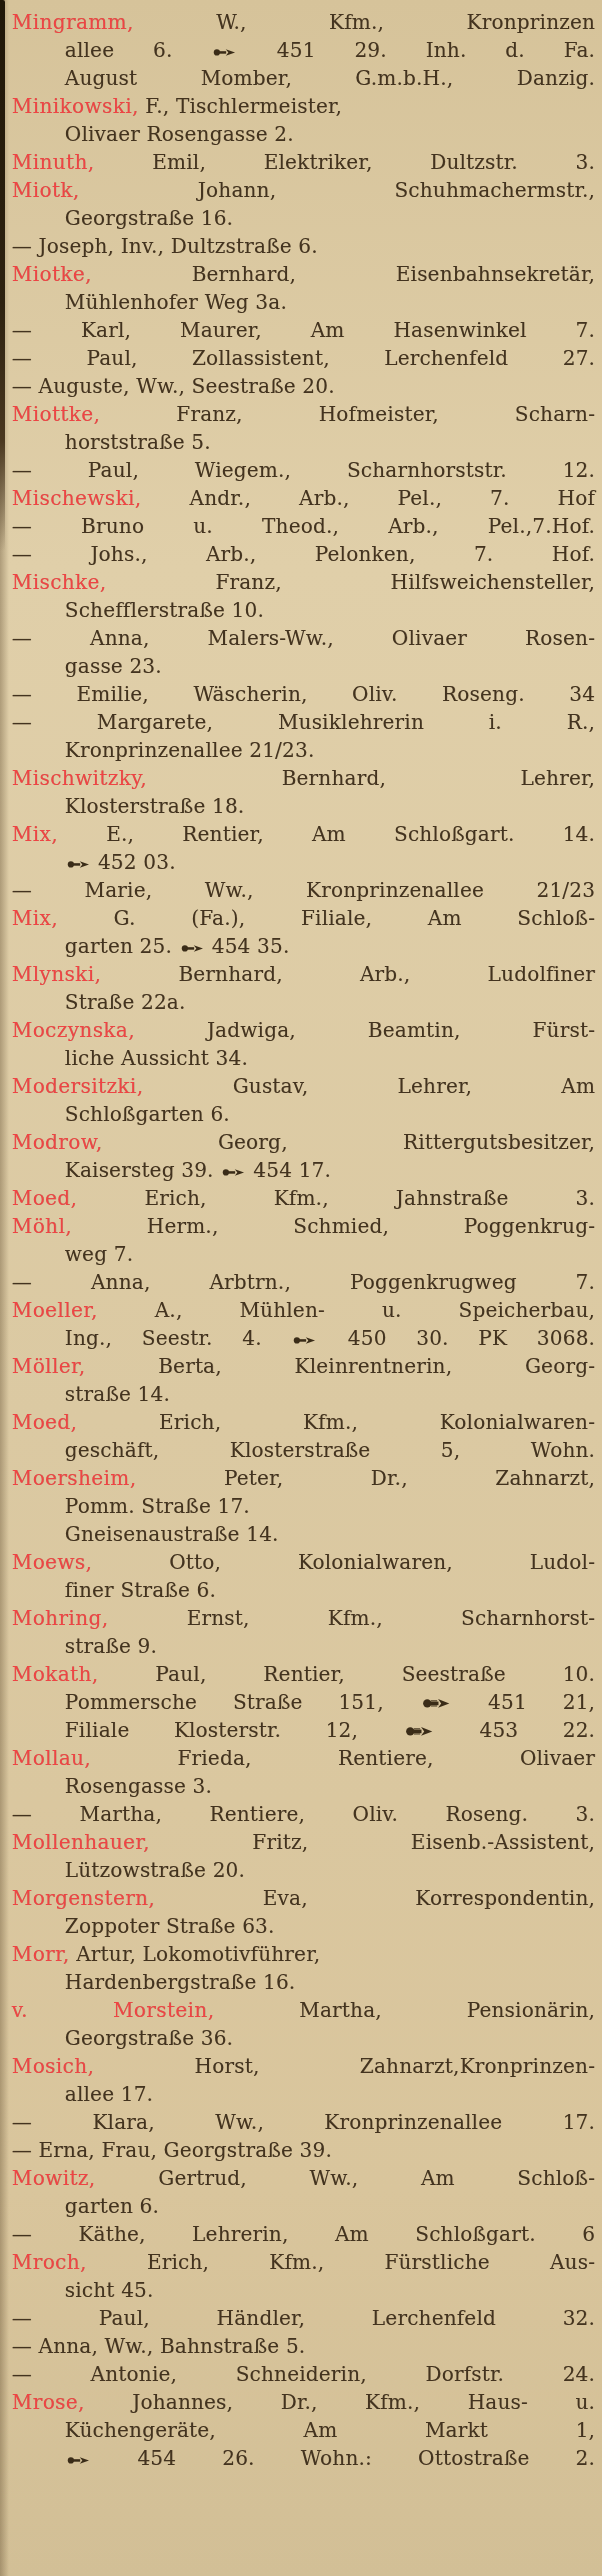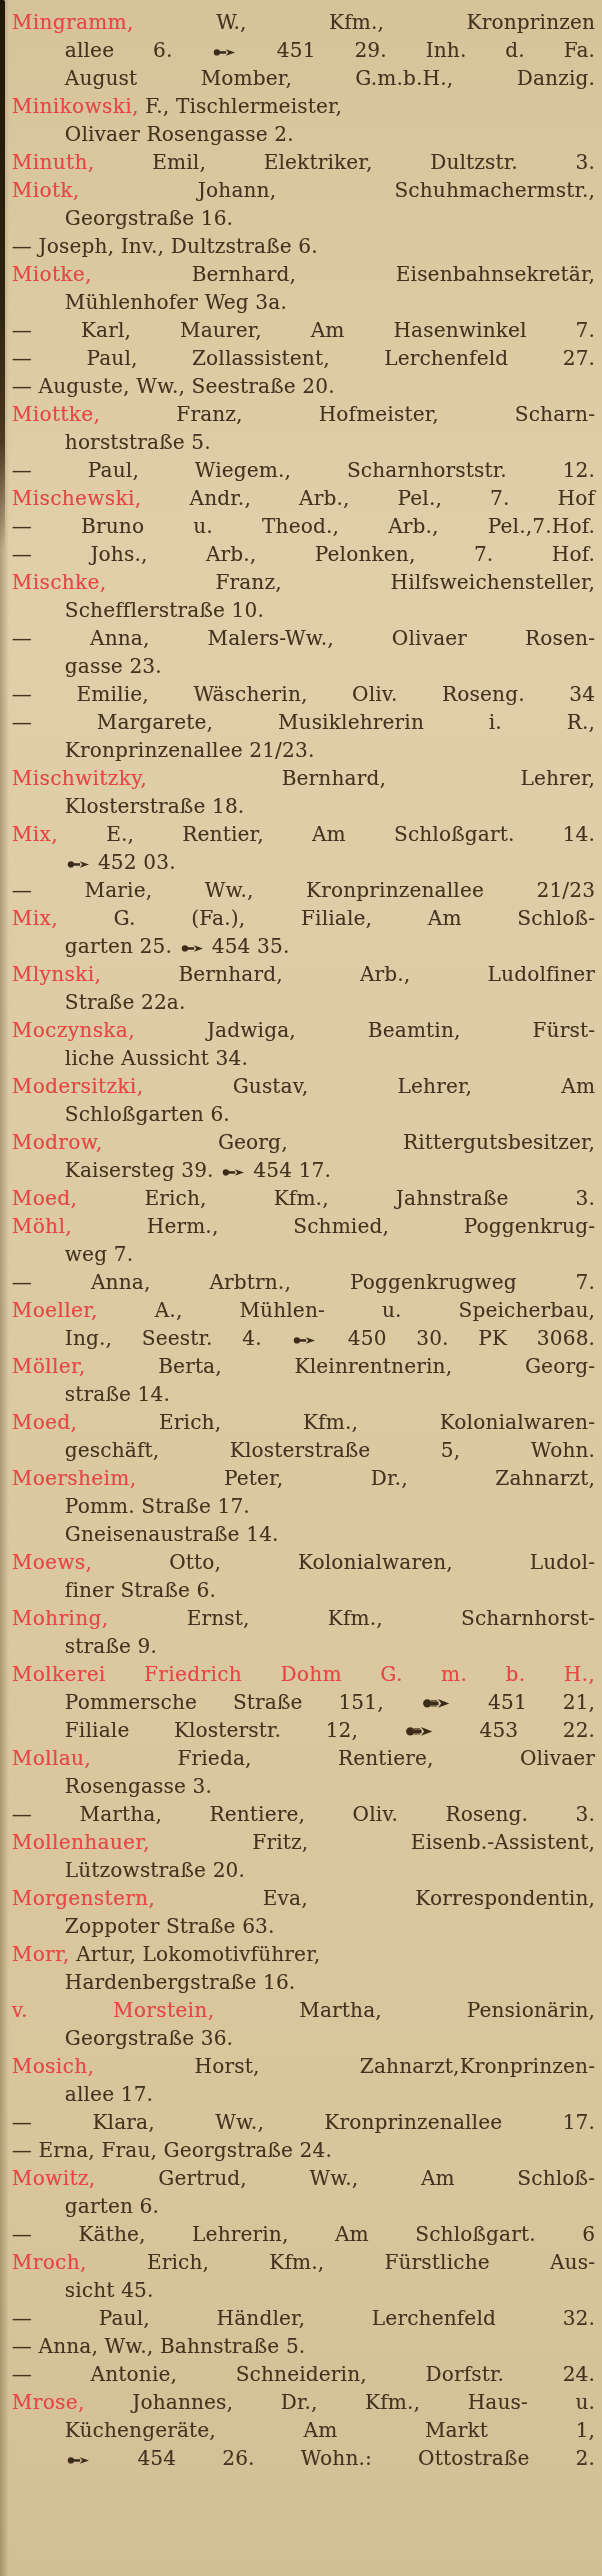--- a/index.html
+++ b/index.html
@@ -110,21 +110,21 @@
     <div class="line c"><span class="tx">straße 14.</span></div>
     <div class="line h just"><span class="bd">Moed,</span><span class="tx"> Erich, Kfm., Kolonialwaren-</span></div>
     <div class="line c just"><span class="tx">geschäft, Klosterstraße 5, Wohn.</span></div>
     <div class="line h just"><span class="bd">Moersheim,</span><span class="tx"> Peter, Dr., Zahnarzt,</span></div>
     <div class="line c"><span class="tx">Pomm. Straße 17.</span></div>
     <div class="line c"><span class="tx">Gneisenaustraße 14.</span></div>
     <div class="line h just"><span class="bd">Moews,</span><span class="tx"> Otto, Kolonialwaren, Ludol-</span></div>
     <div class="line c"><span class="tx">finer Straße 6.</span></div>
     <div class="line h just"><span class="bd">Mohring,</span><span class="tx"> Ernst, Kfm., Scharnhorst-</span></div>
     <div class="line c"><span class="tx">straße 9.</span></div>
-    <div class="line h just"><span class="bd">Molkerei Friedrich Dohm G. m. b. H.,</span></div>
+    <div class="line h just"><span class="bd">Mokath,</span><span class="tx"> Paul, Rentier, Seestraße 10.</span></div>
     <div class="line c just"><span class="tx">Pommersche Straße 151, </span><span class="ph"><svg viewBox="0 0 30 12" width="28.5" height="10.8" aria-hidden="true">
           <circle cx="5" cy="6" r="4.6"></circle>
           <rect x="8" y="4" width="9.5" height="4"></rect>
           <path d="M17 1.2 L29.5 6 L17 10.8 L20.5 6 Z"></path>
           <rect x="9" y="2.6" width="7" height="1.1"></rect>
           <rect x="9" y="8.3" width="7" height="1.1"></rect>
         </svg></span><span class="tx"> 451 21,</span></div>
     <div class="line c just"><span class="tx">Filiale Klosterstr. 12, </span><span class="ph"><svg viewBox="0 0 30 12" width="28.5" height="10.8" aria-hidden="true">
           <circle cx="5" cy="6" r="4.6"></circle>
           <rect x="8" y="4" width="9.5" height="4"></rect>
@@ -139,21 +139,21 @@
     <div class="line c"><span class="tx">Lützowstraße 20.</span></div>
     <div class="line h just"><span class="bd">Morgenstern,</span><span class="tx"> Eva, Korrespondentin,</span></div>
     <div class="line c"><span class="tx">Zoppoter Straße 63.</span></div>
     <div class="line h"><span class="bd">Morr,</span><span class="tx"> Artur, Lokomotivführer,</span></div>
     <div class="line c"><span class="tx">Hardenbergstraße 16.</span></div>
     <div class="line h just"><span class="bd">v. Morstein,</span><span class="tx"> Martha, Pensionärin,</span></div>
     <div class="line c"><span class="tx">Georgstraße 36.</span></div>
     <div class="line h just"><span class="bd">Mosich,</span><span class="tx"> Horst, Zahnarzt,Kronprinzen-</span></div>
     <div class="line c"><span class="tx">allee 17.</span></div>
     <div class="line d just"><span class="tx">— Klara, Ww., Kronprinzenallee 17.</span></div>
-    <div class="line d"><span class="tx">— Erna, Frau, Georgstraße 24.</span></div>
+    <div class="line d"><span class="tx">— Erna, Frau, Georgstraße 39.</span></div>
     <div class="line h just"><span class="bd">Mowitz,</span><span class="tx"> Gertrud, Ww., Am Schloß-</span></div>
     <div class="line c"><span class="tx">garten 6.</span></div>
     <div class="line d just"><span class="tx">— Käthe, Lehrerin, Am Schloßgart. 6</span></div>
     <div class="line h just"><span class="bd">Mroch,</span><span class="tx"> Erich, Kfm., Fürstliche Aus-</span></div>
     <div class="line c"><span class="tx">sicht 45.</span></div>
     <div class="line d just"><span class="tx">— Paul, Händler, Lerchenfeld 32.</span></div>
     <div class="line d"><span class="tx">— Anna, Ww., Bahnstraße 5.</span></div>
     <div class="line d just"><span class="tx">— Antonie, Schneiderin, Dorfstr. 24.</span></div>
     <div class="line h just"><span class="bd">Mrose,</span><span class="tx"> Johannes, Dr., Kfm., Haus- u.</span></div>
     <div class="line c just"><span class="tx">Küchengeräte, Am Markt 1,</span></div>

